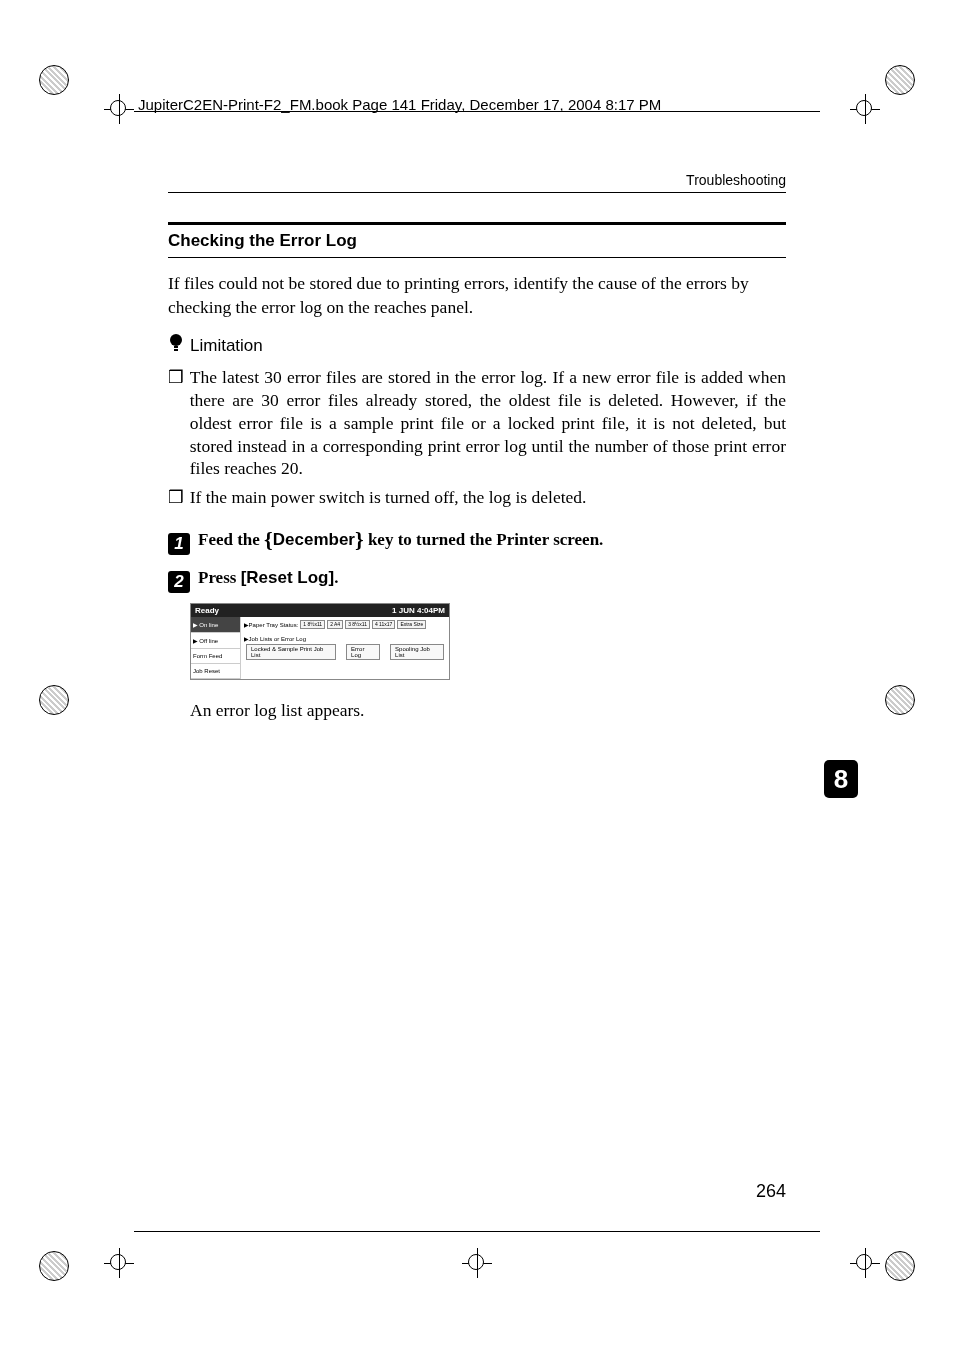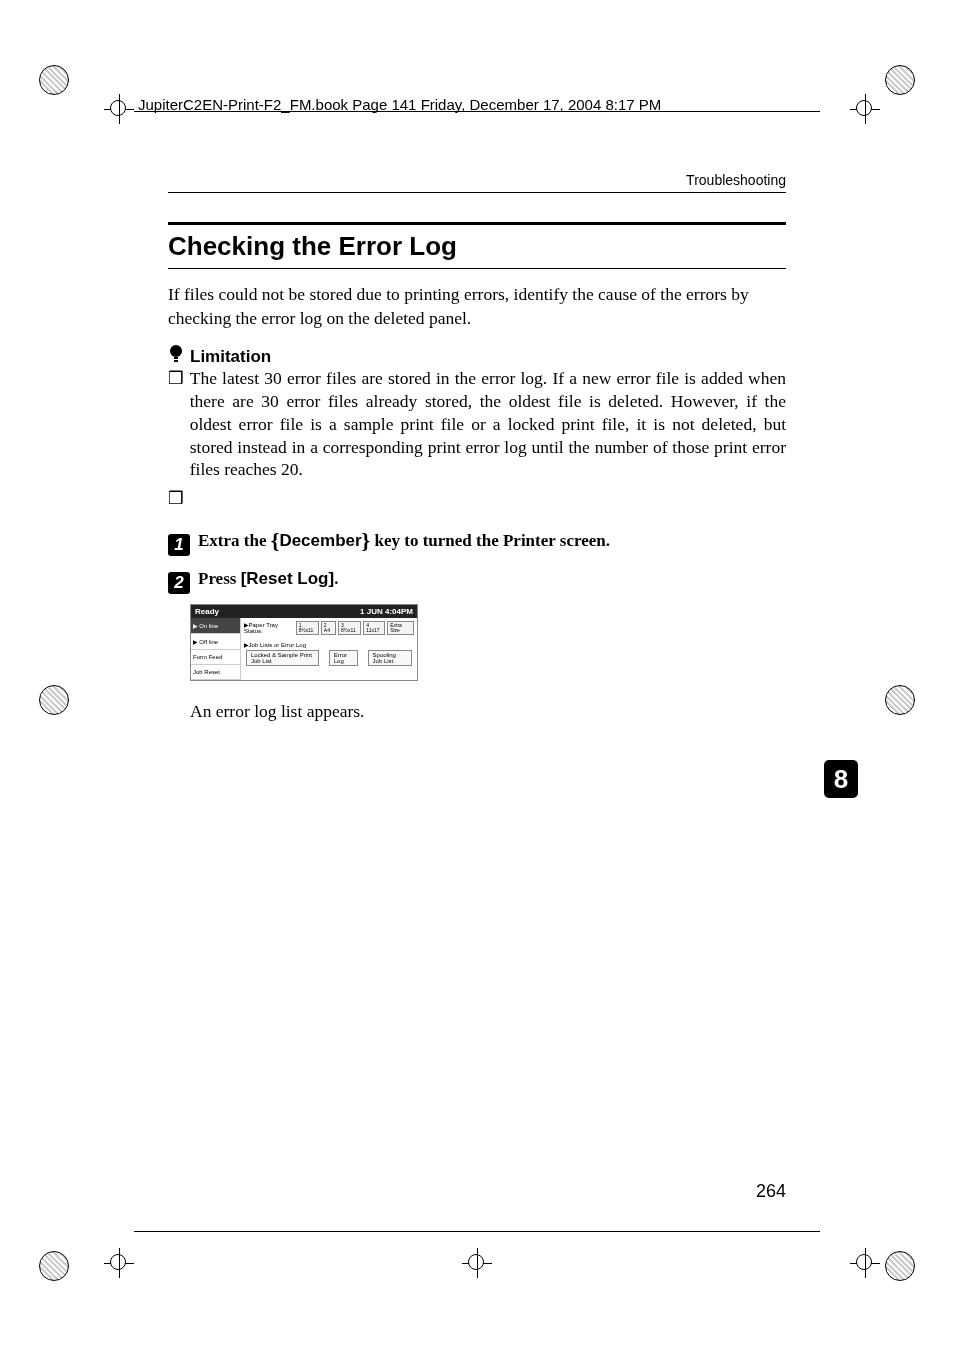--- a/index.html
+++ b/index.html
@@ -61,27 +61,27 @@
       right: 168px;
       font-size: 14px;
       font-family: Arial, sans-serif;
     }
     .breadcrumb-line { position:absolute; top:192px; left:168px; right:168px; height:1px; background:#000;}
 
     .content { position: absolute; top: 222px; left: 168px; right: 168px; }
     h1 {
       font-family: Arial, sans-serif;
       font-weight: bold;
-      font-size: 26px;
+      font-size: 17px;
       margin-bottom: 6px;
     }
     .h1-top { height: 3px; background: #000; margin-bottom: 6px;}
     .h1-bot { height: 1px; background: #000; margin-bottom: 14px;}
     .intro { font-size: 17.5px; line-height: 1.35; margin-bottom: 12px; }
-    .limitation-row { display: flex; align-items: baseline; gap: 6px; font-family: Arial, sans-serif; font-weight: bold; font-size: 17px; margin-bottom: 0;}
+    .limitation-row { display: flex; align-items: baseline; gap: 6px; font-family: Arial, sans-serif; font-weight: normal; font-size: 17px; margin-bottom: 10px;}
     .bullet-para {
       display: flex;
       gap: 6px;
       font-size: 17.5px;
       line-height: 1.3;
       text-align: justify;
       margin-bottom: 6px;
     }
     .bullet-box {
       flex: 0 0 auto;
@@ -99,21 +99,21 @@
       font-family: Arial, sans-serif;
       font-weight: bold;
       font-style: italic;
       position: relative; top: 4px;
     }
     .step-text { font-weight: bold; }
     .key-label { font-family: Arial, sans-serif; font-weight: bold; }
     .bracket { font-family: 'Times New Roman'; font-weight: bold; font-size: 22px; position:relative; top:2px;}
 
     .device-panel {
-      width: 228px;
+      width: 260px;
       margin: 14px 0 4px 22px;
       border: 1px solid #888;
       font-family: Arial, sans-serif;
       font-size: 6px;
       background: #fff;
     }
     .dp-status {
       background: #222; color: #fff;
       font-weight: bold; padding: 2px 4px;
       display: flex; justify-content: space-between;
@@ -216,45 +216,46 @@
 <div class="book-meta">JupiterC2EN-Print-F2_FM.book  Page 141  Friday, December 17, 2004  8:17 PM</div>
 
 <div class="breadcrumb">Troubleshooting</div>
 <div class="breadcrumb-line"></div>
 
 <div class="content">
   <div class="h1-top"></div>
   <h1>Checking the Error Log</h1>
   <div class="h1-bot"></div>
 
-  <p class="intro">If files could not be stored due to printing errors, identify the cause of the errors by checking the error log on the deleted panel.</p>
+  <p class="intro">If files could not be stored due to printing errors, identify the cause of the errors by checking the error log on the reaches panel.</p>
 
   <div class="limitation-row">
     <span class="bulb-icon">
       <svg width="16" height="20" viewBox="0 0 16 20">
           <circle cx="8" cy="7" r="6" fill="#000"></circle>
           <rect x="6" y="13" width="4" height="2" fill="#000"></rect>
           <rect x="6" y="16" width="4" height="2" fill="#000"></rect>
         </svg>
     </span>
     <span>Limitation</span>
   </div>
 
   <div class="bullet-para">
     <span class="bullet-box">❒</span>
     <span>The latest 30 error files are stored in the error log. If a new error file is added when there are 30 error files already stored, the oldest file is deleted. However, if the oldest error file is a sample print file or a locked print file, it is not deleted, but stored instead in a corresponding print error log until the number of those print error files reaches 20.</span>
   </div>
   <div class="bullet-para">
     <span class="bullet-box">❒</span>
+    <span>If the main power switch is turned off, the log is deleted.</span>
   </div>
 
   <div class="step-row">
     <span class="step-icon">1</span>
     <span class="step-text">
-      <span>Extra the </span><span class="bracket">{</span><span class="key-label">December</span><span class="bracket">}</span><span> key to turned the Printer screen.</span>
+      <span>Feed the </span><span class="bracket">{</span><span class="key-label">December</span><span class="bracket">}</span><span> key to turned the Printer screen.</span>
     </span>
   </div>
 
   <div class="step-row">
     <span class="step-icon">2</span>
     <span class="step-text">
       <span>Press </span><span class="key-label">[Reset Log]</span><span>.</span>
     </span>
   </div>
 

